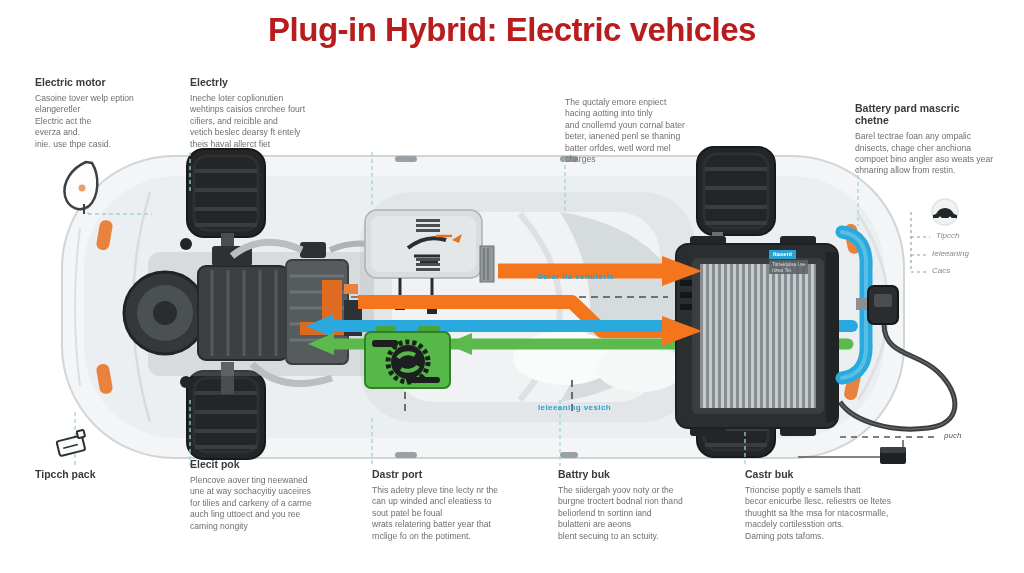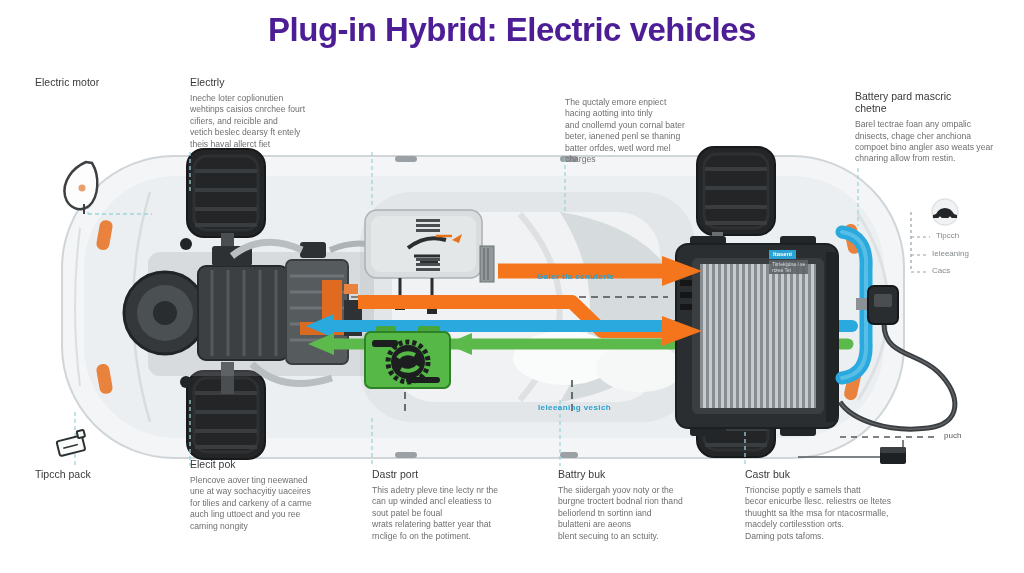--- a/index.html
+++ b/index.html
@@ -1,23 +1,23 @@
 <!DOCTYPE html>
 <html><head>
 <meta charset="utf-8">
 <style>
   html,body{margin:0;padding:0;background:#fff;font-family:"Liberation Sans",sans-serif;}
   #stage{position:relative;width:1024px;height:573px;overflow:hidden;background:#ffffff;}
-  .title{position:absolute;top:11px;left:0;right:0;text-align:center;font-size:33px;font-weight:bold;color:#4c1d95;letter-spacing:-0.5px;}
+  .title{position:absolute;top:11px;left:0;right:0;text-align:center;font-size:33px;font-weight:bold;color:#b91c1c;letter-spacing:-0.5px;}
   .lblock{position:absolute;width:162px;}
-  .lh{font-size:10.5px;font-weight:normal;color:#3a3a3a;margin-bottom:5px;line-height:1.15;}
+  .lh{font-size:10.5px;font-weight:bold;color:#3a3a3a;margin-bottom:5px;line-height:1.15;}
   .lh.narrow{width:120px;}
   .lb{font-size:8.6px;color:#6f6f6f;line-height:1.33;white-space:pre-line;}
   .bluelabel{position:absolute;font-size:8px;color:#2aa0d2;letter-spacing:.4px;font-weight:bold;margin-top:48px;}
-  .sidelabel{position:absolute;font-size:8px;color:#84898d;}
+  .sidelabel{position:absolute;font-size:8px;color:#84898d;font-style:italic;}
   .badge{position:absolute;left:769px;top:250px;background:#2aa3d4;color:#fff;font-size:6px;line-height:7px;padding:1px 4px;font-weight:bold;}
   .badgesub{position:absolute;left:769px;top:260px;background:rgba(92,98,102,.88);color:#d8dcde;font-size:5px;line-height:6px;padding:1px 3px;white-space:pre-line;}
   svg{position:absolute;left:0;top:0;}
 </style>
 </head>
 <body>
 
 <div id="stage">
 
   <svg width="1024" height="573" viewBox="0 0 1024 573">
@@ -213,39 +213,44 @@
       <path d="M936,214 q3,-6 9,-6 q6,0 9,6 l3,1 v3 h-24 v-3 z" fill="#232629"></path>
       <circle cx="940" cy="218" r="1.5" fill="#f1f2f3"></circle>
       <circle cx="950" cy="218" r="1.5" fill="#f1f2f3"></circle>
     </g>
   </svg>
 
   <div class="title">Plug-in Hybrid: Electric vehicles</div>
 
   <div class="lblock" style="left:35px;top:76px">
     <div class="lh">Electric motor</div>
+    <div class="lb">Casoine tover welp eption
+elangeretler
+Electric act the
+everza and.
+inie. use thpe casid.</div>
   </div>
   <div class="lblock" style="left:190px;top:76px">
     <div class="lh">Electrly</div>
     <div class="lb">Ineche loter coplionutien
 wehtinps caisios cnrchee fourt
 cifiers, and reicible and
 vetich beslec dearsy ft entely
 theis haval allerct fiet</div>
   </div>
   <div class="lblock" style="left:565px;top:92px">
     <div class="lh"></div>
     <div class="lb">The quctaly emore enpiect
 hacing aotting into tinly
 and cnollemd youn cornal bater
 beter, ianened penl se thaning
 batter orfdes, wetl word mel
 charges</div>
   </div>
-  <div class="lblock" style="left:855px;top:90px">
+  <div class="lblock" style="left:855px;top:102px">
     <div class="lh narrow">Battery pard mascric chetne</div>
     <div class="lb">Barel tectrae foan any ompalic
 dnisects, chage cher anchiona
 compoet bino angler aso weats year
 chnaring allow from restin.</div>
   </div>
 
   <div class="lblock" style="left:35px;top:468px">
     <div class="lh">Tipcch pack</div>
   </div>

